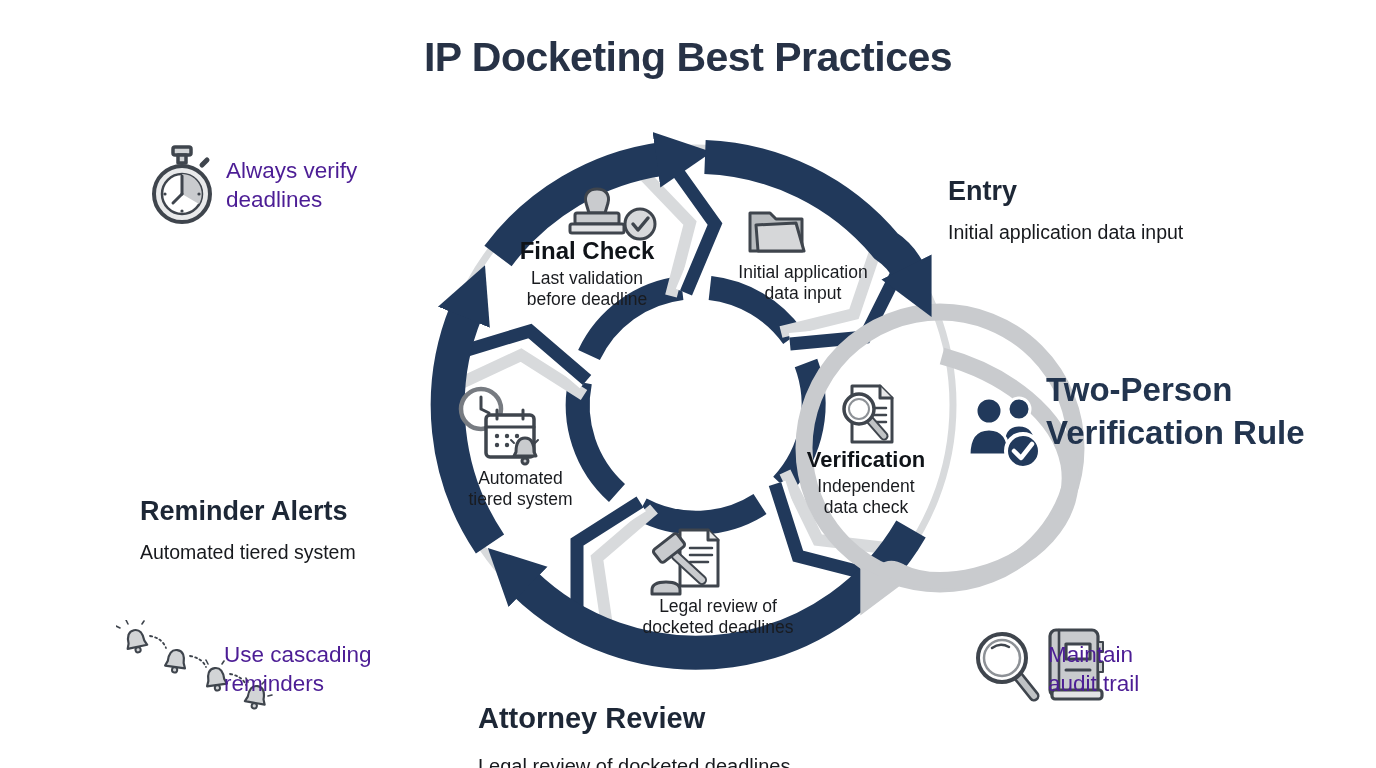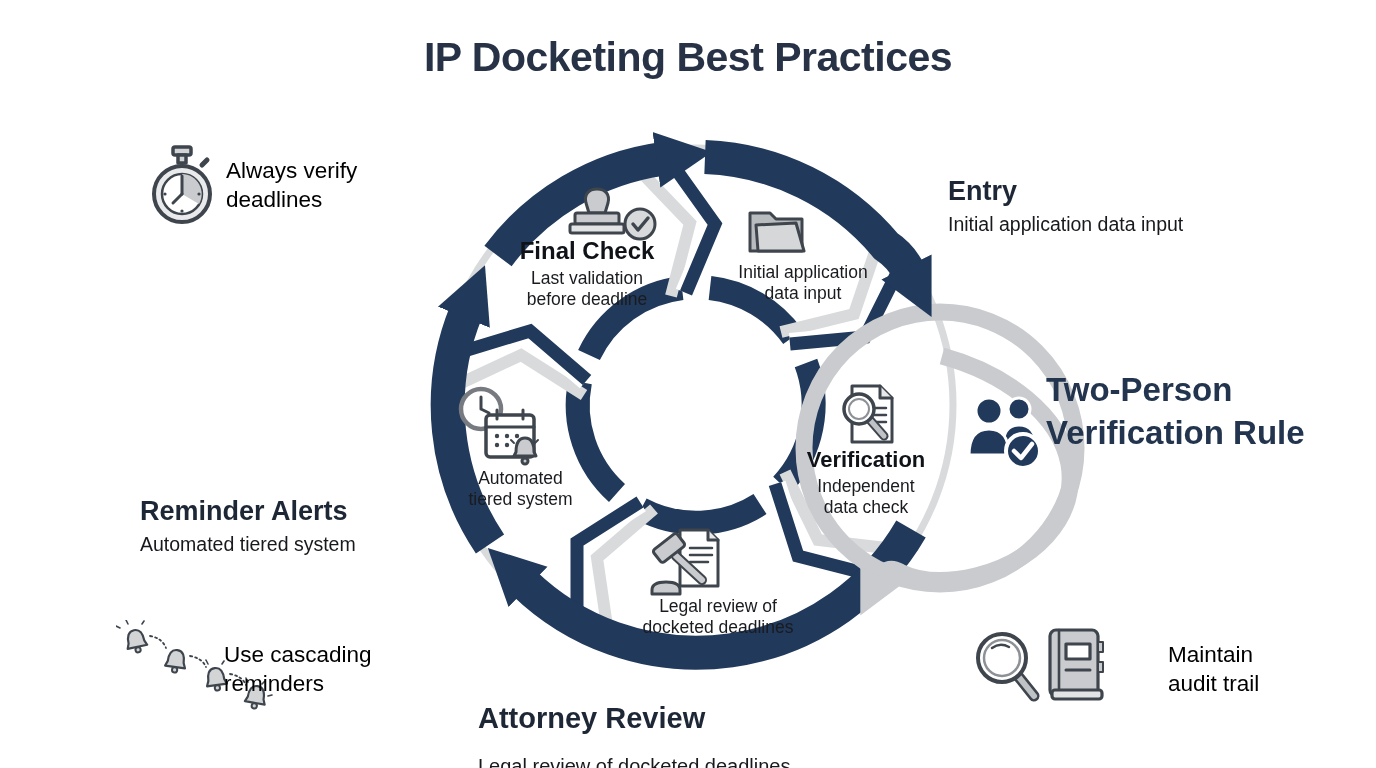--- a/index.html
+++ b/index.html
@@ -13,24 +13,24 @@
   .navy-fill{fill:var(--navy);}
   .gray-stroke{stroke:var(--gray_ring);fill:none;}
   .grayfill{fill:var(--gray_ring);}
   .echo-stroke{stroke:var(--gray_echo);fill:none;}
   .halo{stroke:#ffffff;fill:none;}
   .stage{position:absolute;text-align:center;}
   .stage-title{font-size:24px;font-weight:bold;color:#0f1318;margin-bottom:3px;}
   .stage-title.sm{font-size:22px;}
   .stage-line{font-size:17.5px;line-height:21px;color:#191b1f;}
   .callout-title{font-size:27px;font-weight:bold;color:#1d2736;margin-top:28px;}
-  .callout-sub{font-size:19.5px;color:#17191d;margin-top:6px;}
+  .callout-sub{font-size:19.5px;color:#17191d;margin-top:14px;}
   .tp-title{position:absolute;left:1046px;top:368px;width:262px;
             font-size:33px;line-height:43px;font-weight:bold;color:var(--heading_navy);}
-  .tip-line{font-size:22.5px;line-height:29px;color:#000000;}
+  .tip-line{font-size:22.5px;line-height:29px;color:#4c1d95;}
   .center-block{text-align:left;}
   .ico{stroke:#3f454d;stroke-linejoin:round;stroke-linecap:round;}
 </style>
 </head>
 <body>
 
 <div class="canvas">
 
   <div class="title">IP Docketing Best Practices</div>
 
@@ -276,18 +276,18 @@
   <div class="abs" style="left:226px;top:156px;width:180px">
     <div class="tip-line">Always verify</div>
     <div class="tip-line">deadlines</div>
   </div>
 
   <div class="abs" style="left:224px;top:640px;width:190px">
     <div class="tip-line">Use cascading</div>
     <div class="tip-line">reminders</div>
   </div>
 
-  <div class="abs" style="left:1168px;top:640px;width:140px">
+  <div class="abs" style="left:1048px;top:640px;width:140px">
     <div class="tip-line">Maintain</div>
     <div class="tip-line">audit trail</div>
   </div>
 
 </div>
 
 </body></html>

